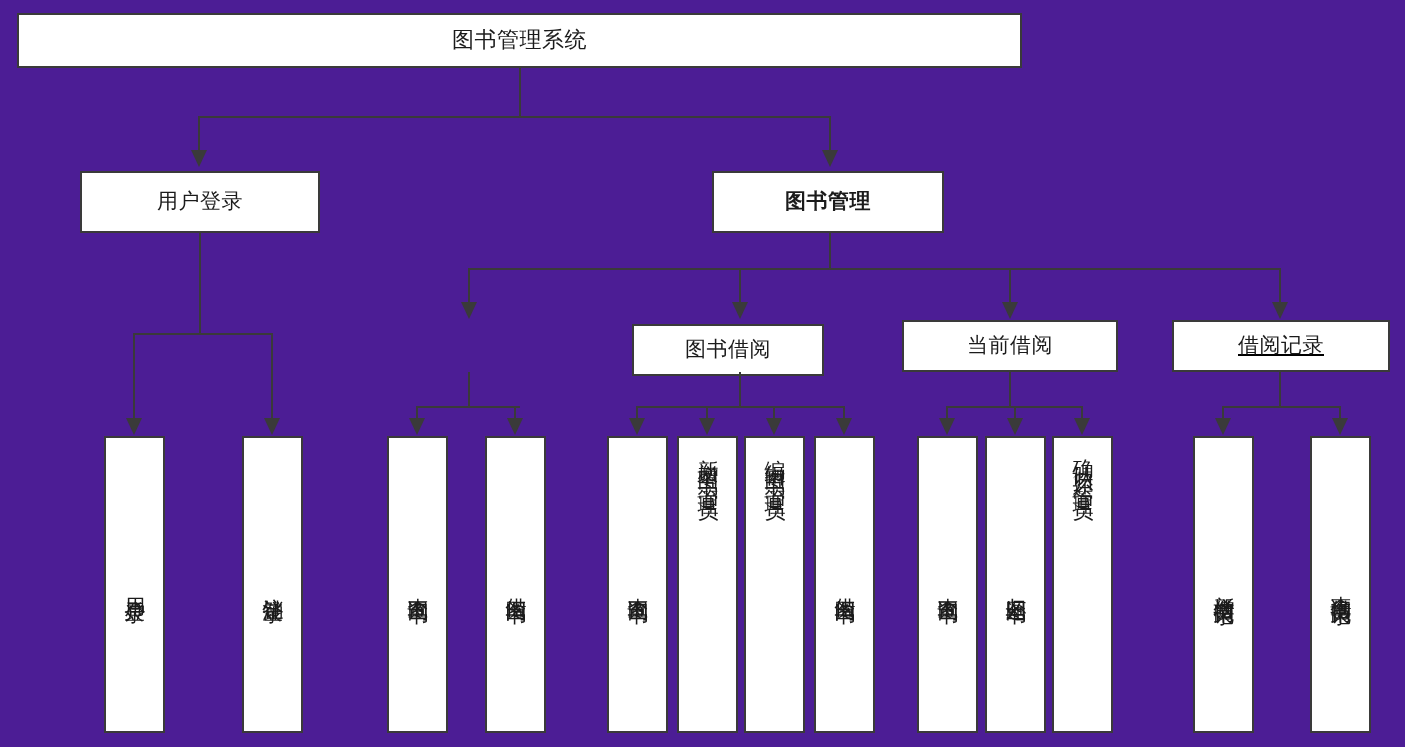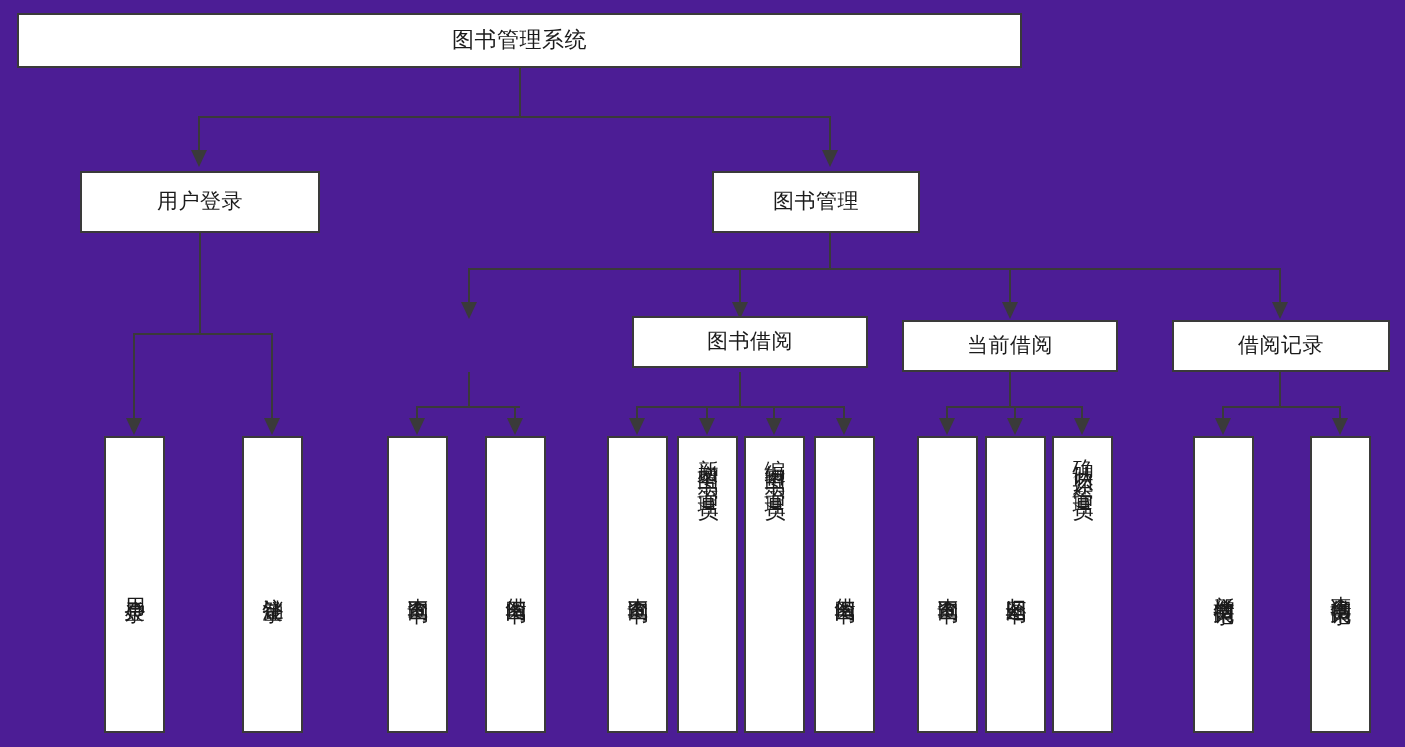--- a/index.html
+++ b/index.html
@@ -106,21 +106,21 @@
   <div class="vline" style="left:198px; top:116px; width:2px; height:36px;"></div>
   <div class="arrow" style="left:191px; top:150px;"></div>
 
   <div class="vline" style="left:829px; top:116px; width:2px; height:36px;"></div>
   <div class="arrow" style="left:822px; top:150px;"></div>
 
   <div class="box" style="left:80px; top:171px; width:240px; height:62px;">
     <span class="box-label">用户登录</span>
   </div>
 
-  <div class="box" style="left:712px; top:171px; width:208px; height:62px;">
+  <div class="box" style="left:712px; top:171px; width:232px; height:62px;font-weight:bold;">
     <span class="box-label">图书管理</span>
   </div>
 
   <div class="vline" style="left:199px; top:233px; width:2px; height:101px;"></div>
   <div class="hline" style="left:133px; top:333px; width:140px; height:2px;"></div>
   <div class="vline" style="left:133px; top:333px; width:2px; height:87px;"></div>
   <div class="arrow" style="left:126px; top:418px;"></div>
   <div class="vline" style="left:271px; top:333px; width:2px; height:87px;"></div>
   <div class="arrow" style="left:264px; top:418px;"></div>
 
@@ -133,29 +133,29 @@
   <div class="vline" style="left:739px; top:268px; width:2px; height:36px;"></div>
   <div class="arrow" style="left:732px; top:302px;"></div>
 
   <div class="vline" style="left:1009px; top:268px; width:2px; height:36px;"></div>
   <div class="arrow" style="left:1002px; top:302px;"></div>
 
   <div class="vline" style="left:1279px; top:268px; width:2px; height:36px;"></div>
   <div class="arrow" style="left:1272px; top:302px;"></div>
 
 
-  <div class="box" style="left:632px; top:316px; width:236px; height:52px;">
+  <div class="box" style="left:632px; top:324px; width:192px; height:52px;">
     <span class="box-label">图书借阅</span>
   </div>
 
   <div class="box" style="left:902px; top:320px; width:216px; height:52px;">
     <span class="box-label">当前借阅</span>
   </div>
 
-  <div class="box" style="left:1172px; top:320px; width:218px; height:52px;">
+  <div class="box" style="left:1172px; top:320px; width:218px; height:52px;text-decoration:underline;">
     <span class="box-label">借阅记录</span>
   </div>
 
   <div class="vline" style="left:468px; top:372px; width:2px; height:35px;"></div>
   <div class="hline" style="left:416px; top:406px; width:104px; height:2px;"></div>
   <div class="vline" style="left:416px; top:406px; width:2px; height:14px;"></div>
   <div class="arrow" style="left:409px; top:418px;"></div>
   <div class="vline" style="left:514px; top:406px; width:2px; height:14px;"></div>
   <div class="arrow" style="left:507px; top:418px;"></div>
 

